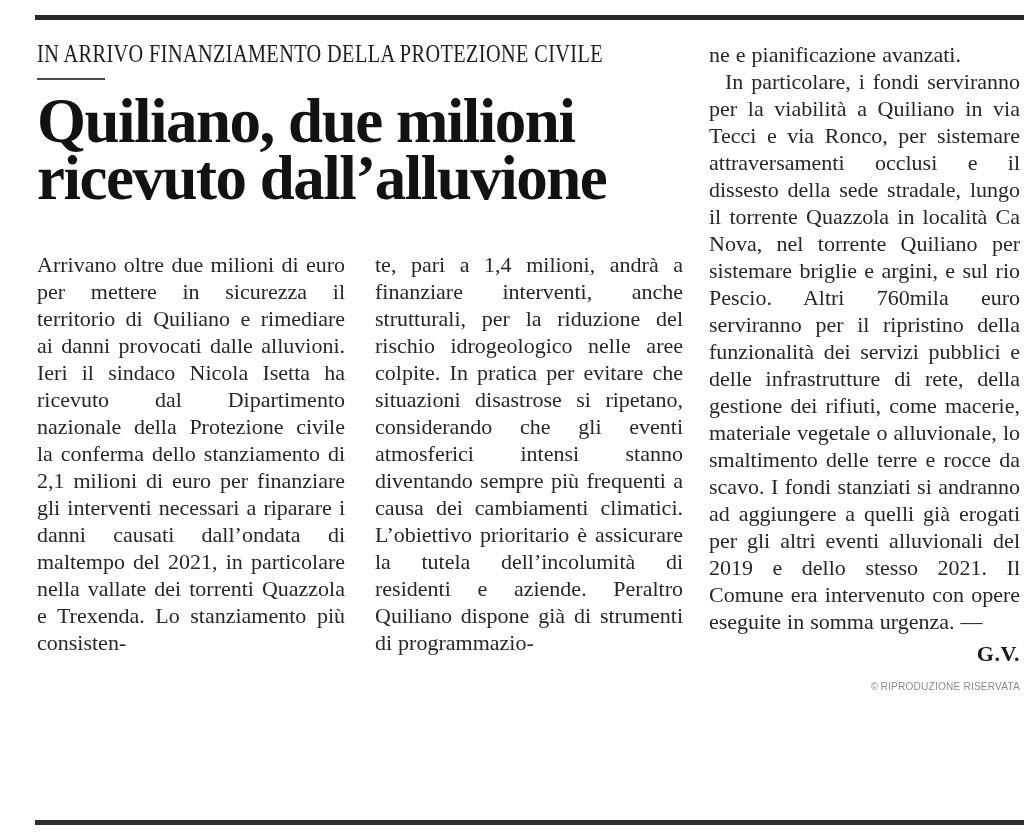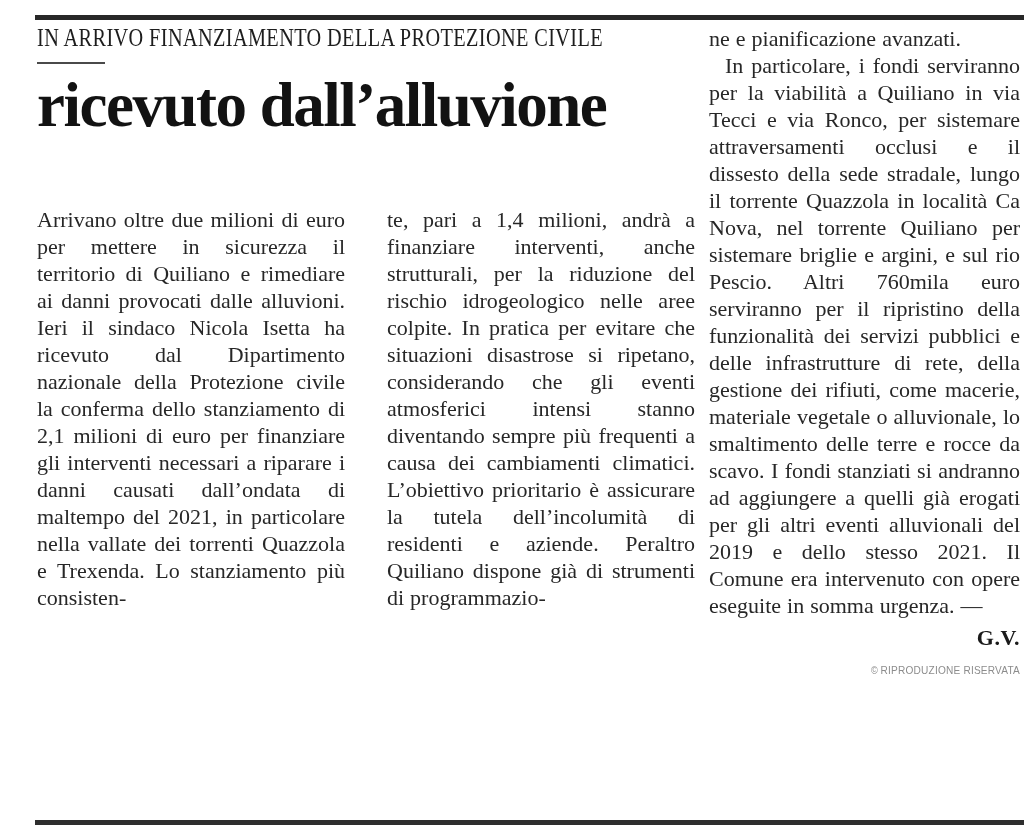--- a/index.html
+++ b/index.html
@@ -8,21 +8,21 @@
     position:relative; width:1024px; height:833px;
     background:#ffffff; overflow:hidden;
     font-family:"Liberation Serif", serif;
     color:#272727;
   }
   .rule { position:absolute; left:35px; right:0; background:#282828; }
   .rule-top { top:15px; height:5px; }
   .rule-bottom { top:820px; height:5px; background:#2e2e2e; }
 
   .content {
-    position:absolute; top:25px; left:37px; width:983px;
+    position:absolute; top:41px; left:37px; width:983px;
     display:flex;
   }
   .left-zone { width:646px; margin-right:26px; flex:none; }
   .right-zone { width:311px; flex:none; display:flex; flex-direction:column; }
 
   .kicker {
     display:inline-block;
     font-size:26px; line-height:1; color:#1d1d1d;
     letter-spacing:0.5px; white-space:nowrap;
     transform:scaleX(0.78); transform-origin:left center;
@@ -30,21 +30,21 @@
   .kicker-underline {
     width:68px; height:2px; background:#4a4a4a; margin-top:11px;
   }
   .headline {
     margin-top:13px;
     font-size:63px; line-height:57px; font-weight:700;
     letter-spacing:-1.5px; color:#121212;
   }
   .headline div { white-space:nowrap; }
 
-  .body-cols { display:flex; margin-top:72px;gap:12px; }
+  .body-cols { display:flex; margin-top:44px; }
   .col { width:308px; flex:none; }
   .col + .col { margin-left:30px; }
   .body-text {
     font-size:22px; line-height:27px; text-align:justify;
     color:#272727; word-spacing:0.5px;
   }
   .right-zone .body-text { width:311px; }
   .indent { text-indent:16px; }
 
   .byline {
@@ -69,20 +69,21 @@
 
   <div class="content">
 
     <div class="left-zone">
       <div>
         <span class="kicker">IN ARRIVO FINANZIAMENTO DELLA PROTEZIONE CIVILE</span>
       </div>
       <div class="kicker-underline"></div>
 
       <h1 class="headline">
+        <div>Quiliano, due milioni</div>
         <div>ricevuto dall’alluvione</div>
       </h1>
 
       <div class="body-cols">
         <div class="col">
           <p class="body-text">Arrivano oltre due milioni di euro per mettere in sicurezza il territorio di Quiliano e rimediare ai danni provocati dalle alluvioni. Ieri il sindaco Nicola Isetta ha ricevuto dal Dipartimento nazionale della Protezione civile la conferma dello stanziamento di 2,1 milioni di euro per finanziare gli interventi necessari a riparare i danni causati dall’ondata di maltempo del 2021, in particolare nella vallate dei torrenti Quazzola e Trexenda. Lo stanziamento più consisten-</p>
         </div>
         <div class="col">
           <p class="body-text">te, pari a 1,4 milioni, andrà a finanziare interventi, anche strutturali, per la riduzione del rischio idrogeologico nelle aree colpite. In pratica per evitare che situazioni disastrose si ripetano, considerando che gli eventi atmosferici intensi stanno diventando sempre più frequenti a causa dei cambiamenti climatici. L’obiettivo prioritario è assicurare la tutela dell’incolumità di residenti e aziende. Peraltro Quiliano dispone già di strumenti di programmazio-</p>
         </div>

